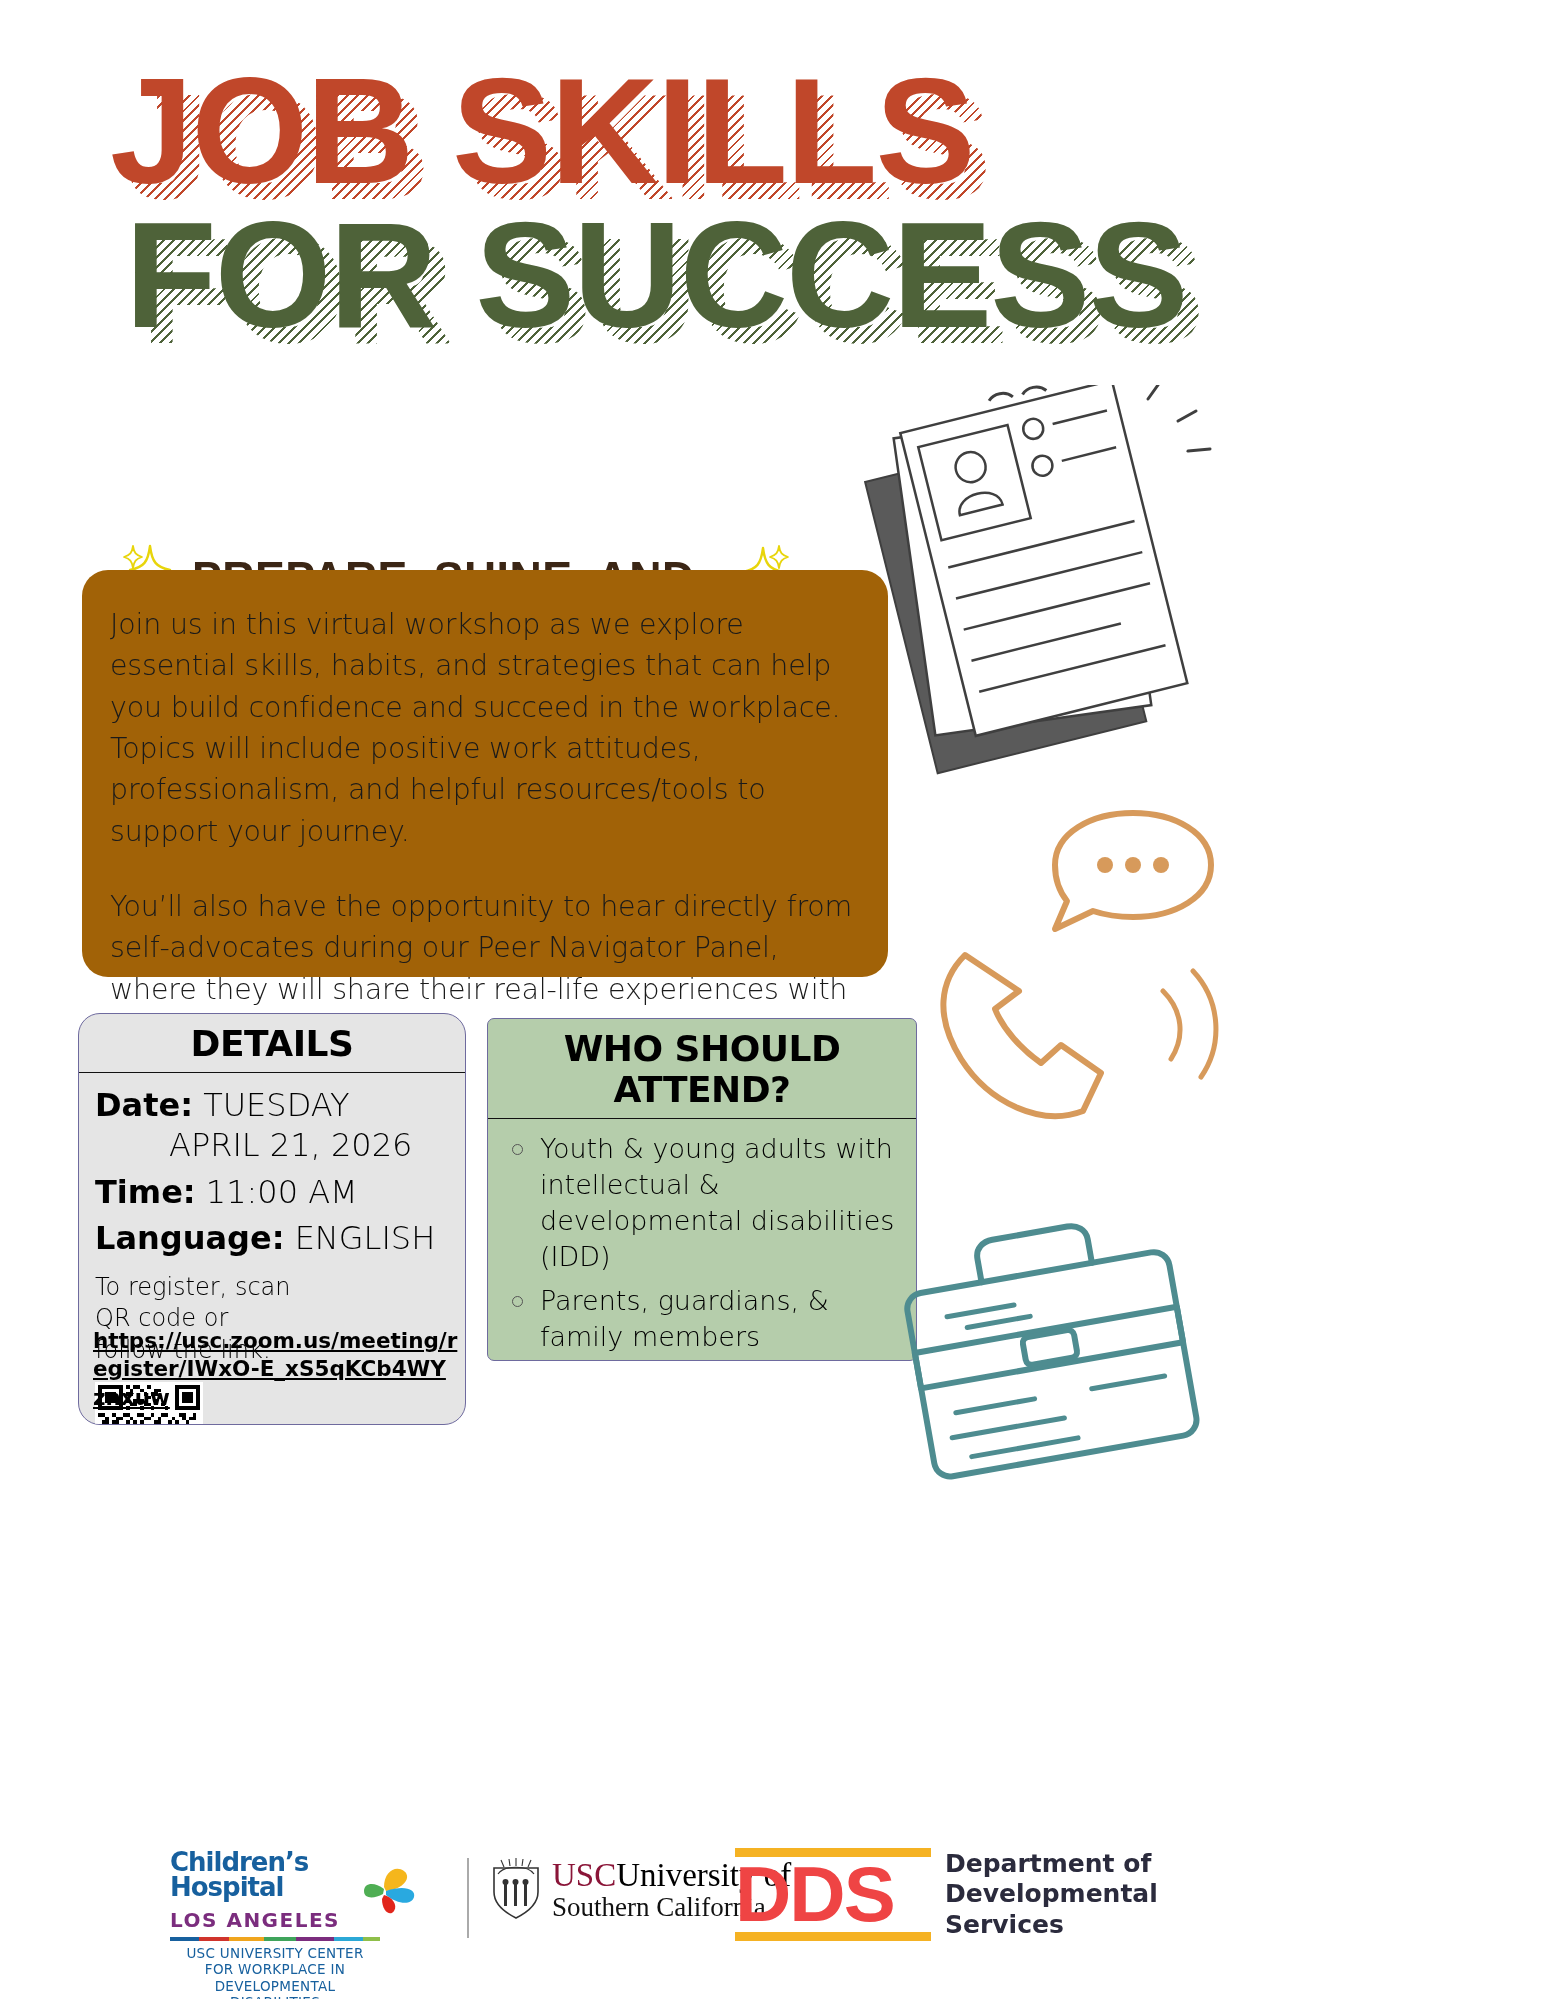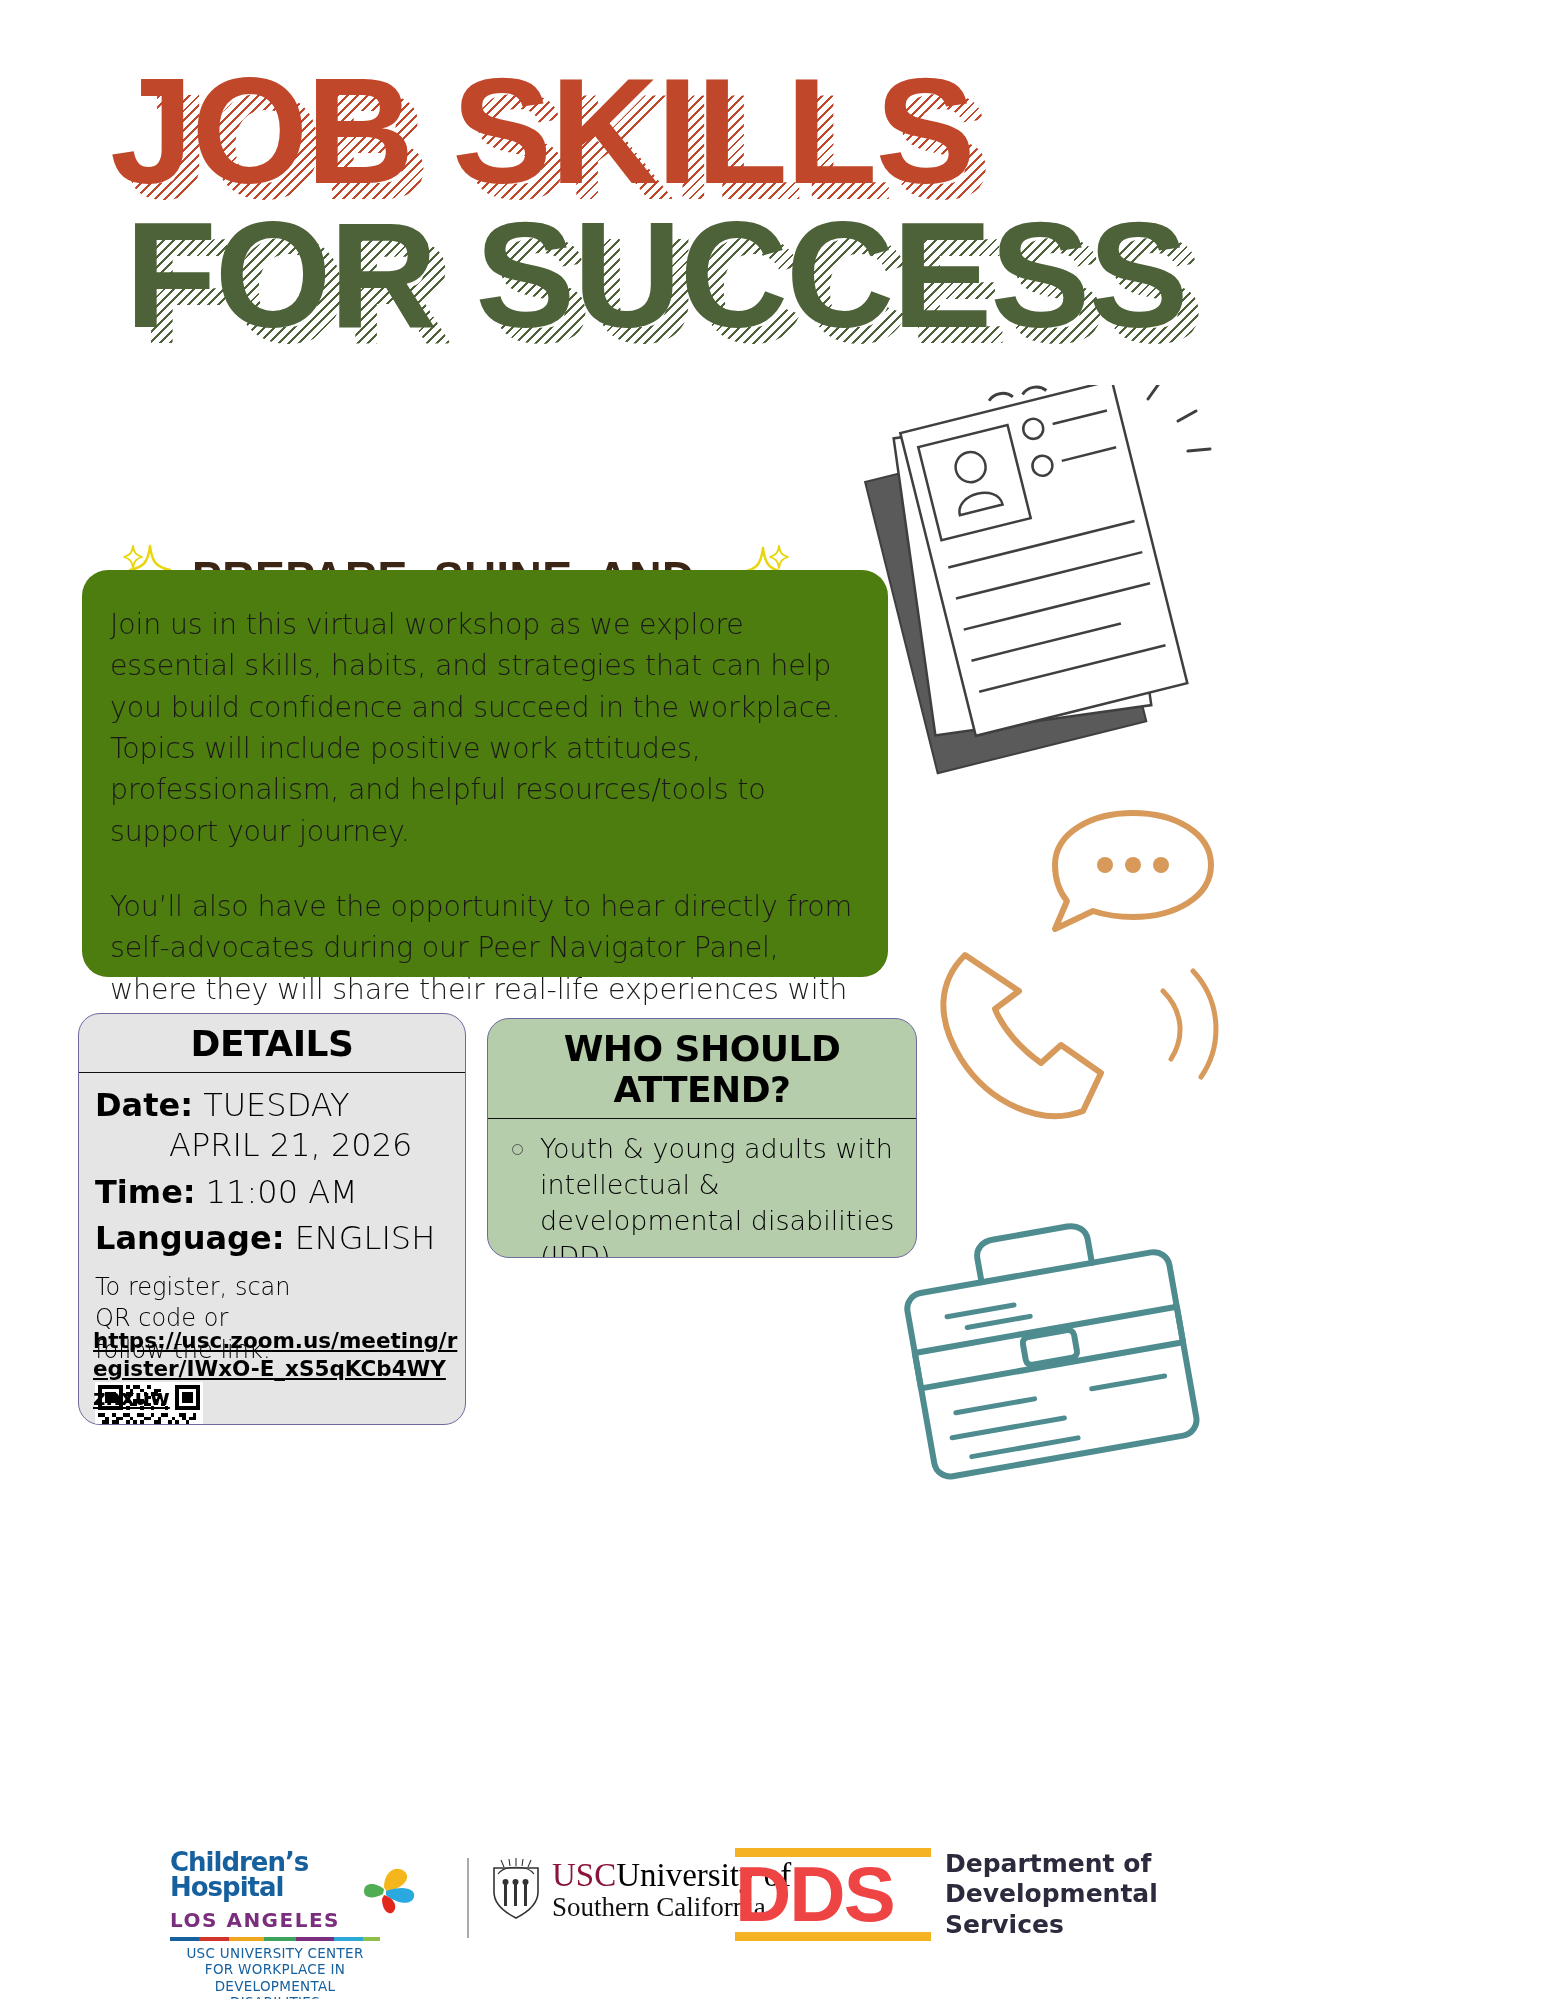--- a/index.html
+++ b/index.html
@@ -47,21 +47,21 @@
     font-weight:bold;color:#3B2615;
     font-size:47px;line-height:1.28;letter-spacing:.5px;
   }
   .sub-line{display:flex;align-items:center;gap:14px;white-space:nowrap;}
   .sub-line .txt{display:inline-block;transform:scaleX(.95);transform-origin:left;}
   .sparkle{flex:0 0 auto;}
 
   
   .body-card{
     position:absolute;left:82px;top:570px;width:806px;height:407px;
-    background:#4d7c0f;border-radius:26px;
+    background:#a16207;border-radius:26px;
     box-sizing:border-box;padding:34px 28px 10px 28px;
   }
   .body-card p{
     margin:0;color:#1a1a1a;font-size:28.5px;line-height:1.45;
     font-family:"DejaVu Sans","Liberation Sans",sans-serif;
     letter-spacing:-.2px;font-weight:300;
   }
   .body-card p.second{margin-top:34px;}
 
   
@@ -96,22 +96,22 @@
   .qr{width:108px;height:108px;background:#fff;padding:3px;box-sizing:border-box;flex:0 0 auto;}
   .qr svg{display:block;}
   .url{
     position:absolute;left:14px;bottom:12px;width:365px;
     font-size:21.5px;font-weight:bold;color:#000;line-height:1.32;
     text-decoration:underline;word-break:break-all;
     font-family:"DejaVu Sans","Liberation Sans",sans-serif;
   }
 
   .attend-box{
-    position:absolute;left:487px;top:1018px;width:430px;height:240px;
-    background:#B5CDAB;border:1.6px solid #6E6A9E;border-radius:22px;
+    position:absolute;left:487px;top:1018px;width:430px;height:343px;
+    background:#B5CDAB;border:1.6px solid #6E6A9E;border-radius:7px;
     box-sizing:border-box;overflow:hidden;
   }
   .attend-list{padding:12px 20px 0 18px;margin:0;list-style:none;}
   .attend-list li{
     position:relative;padding-left:34px;margin-bottom:8px;
     font-size:27px;line-height:1.33;color:#000;
     font-family:"DejaVu Sans","Liberation Sans",sans-serif;font-weight:300;
   }
   .attend-list li:before{
     content:"";position:absolute;left:6px;top:13px;

